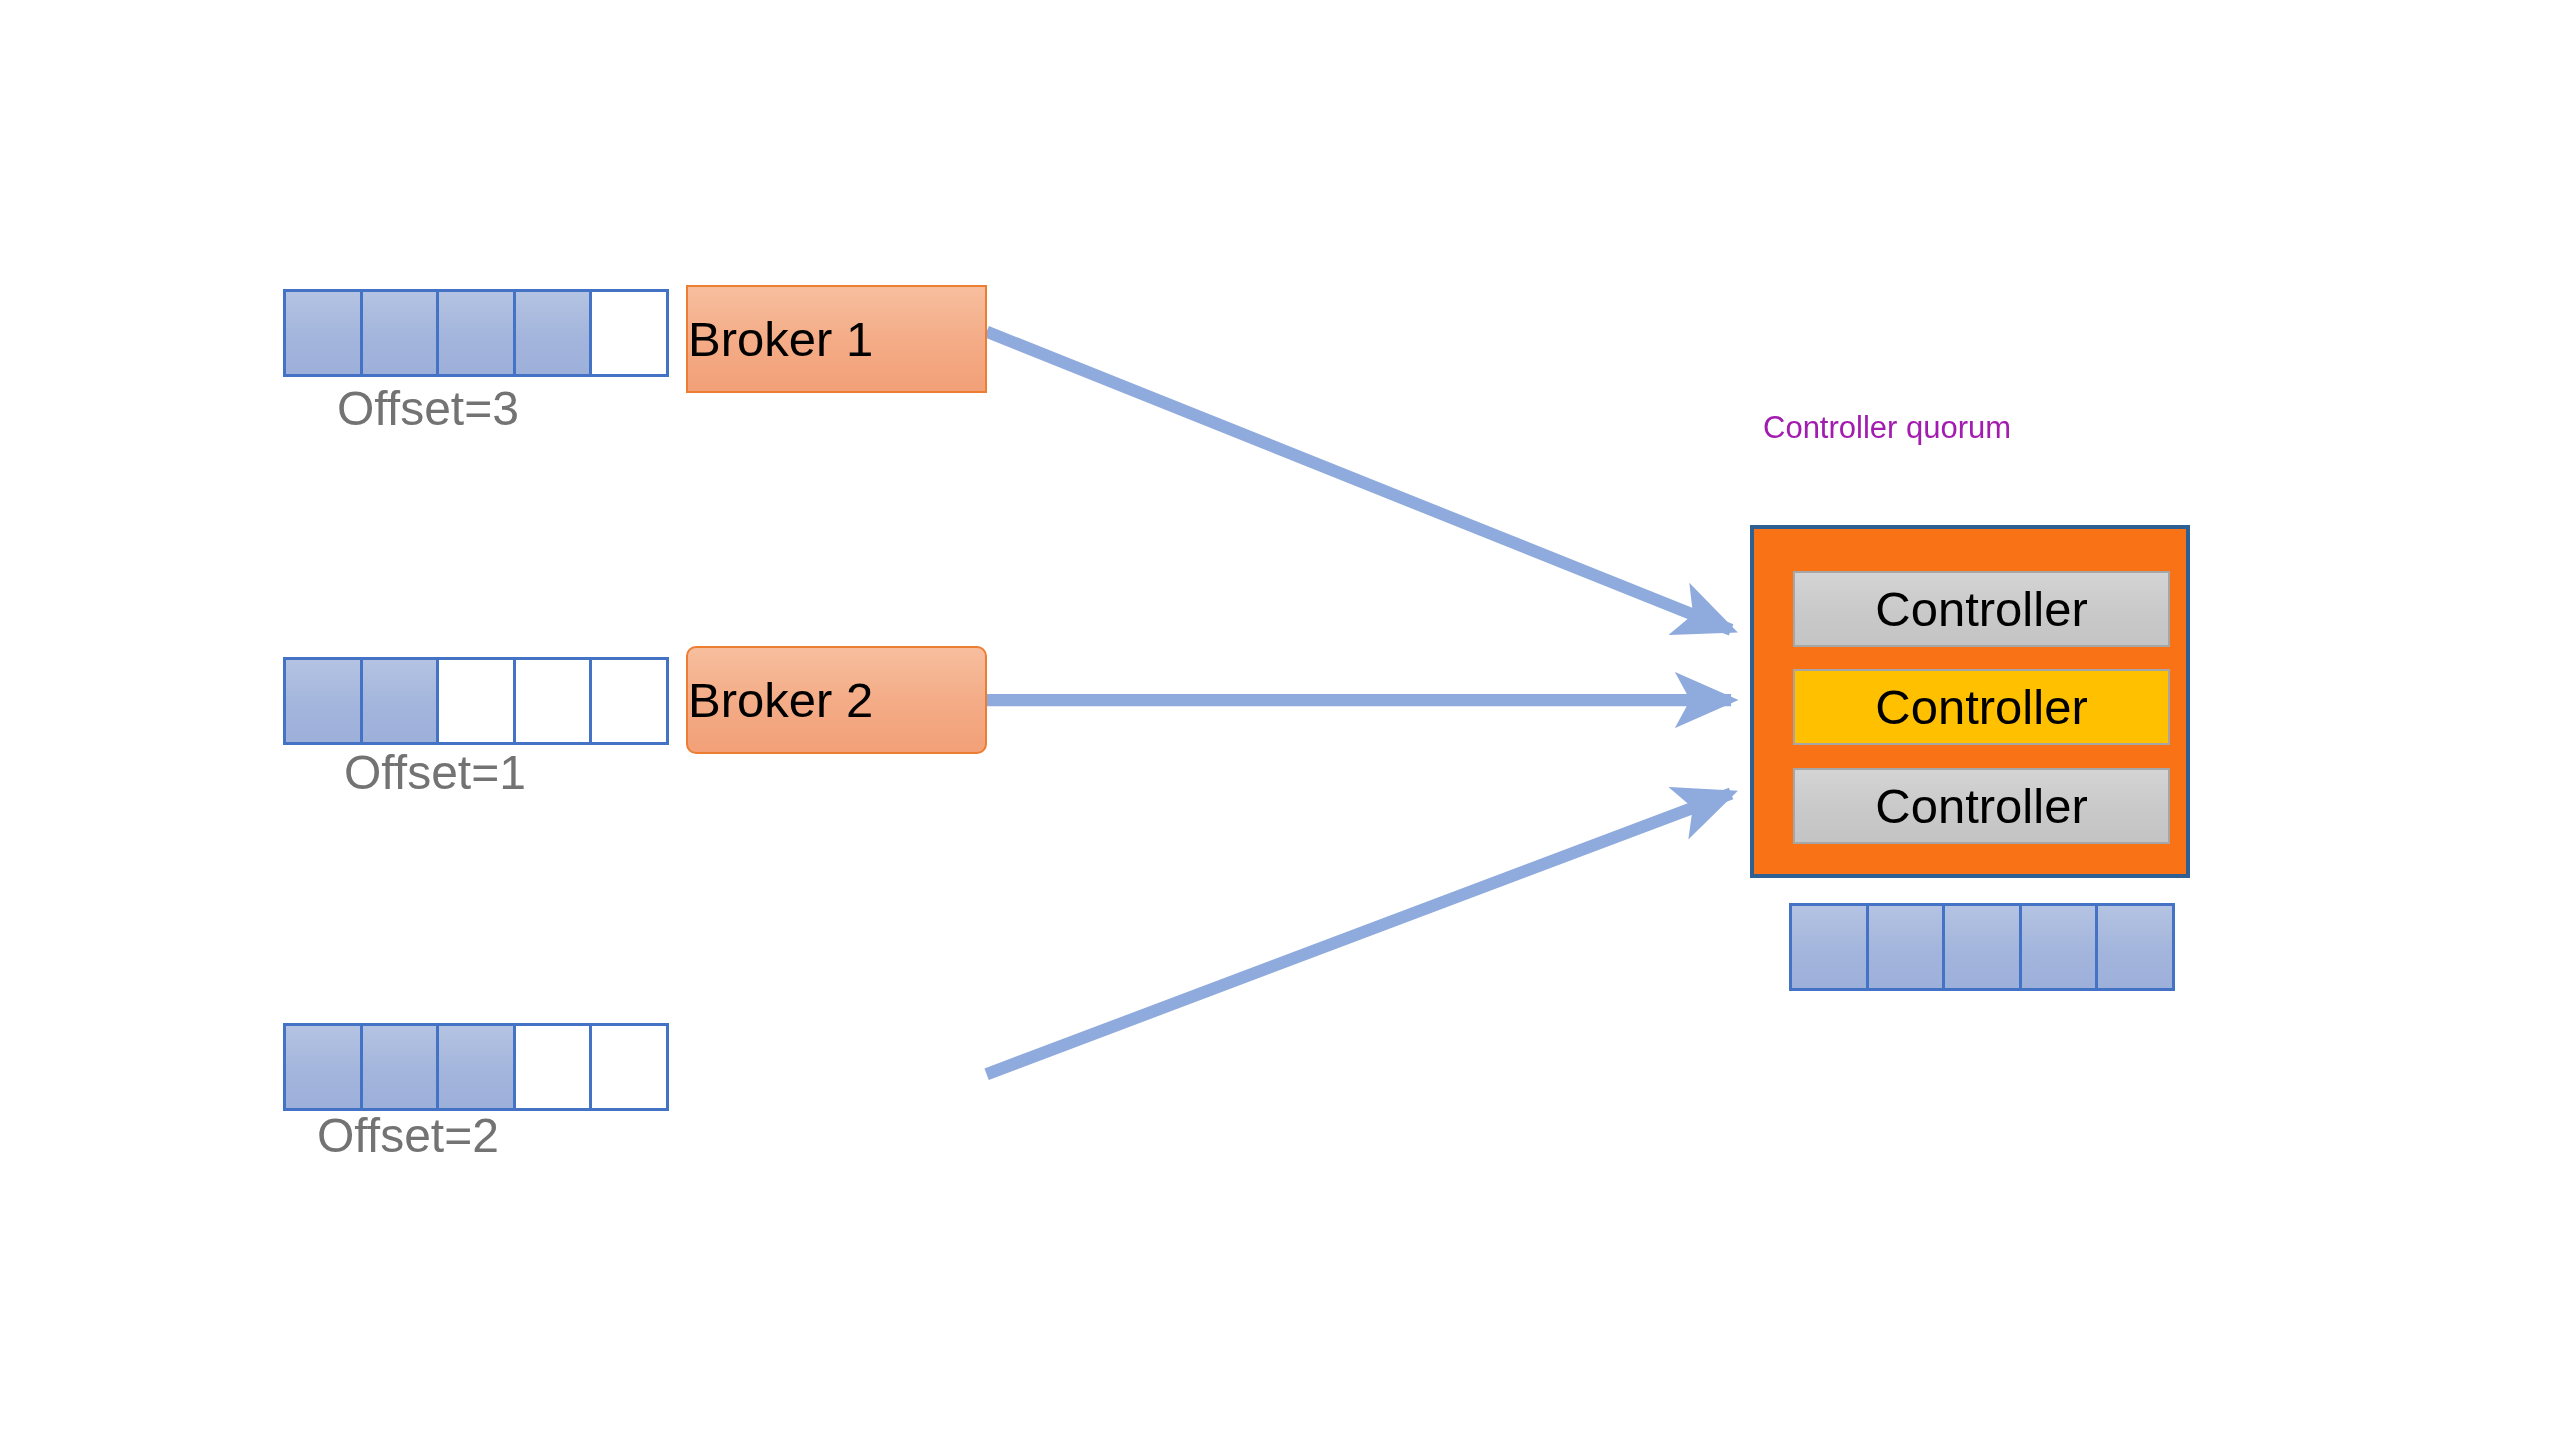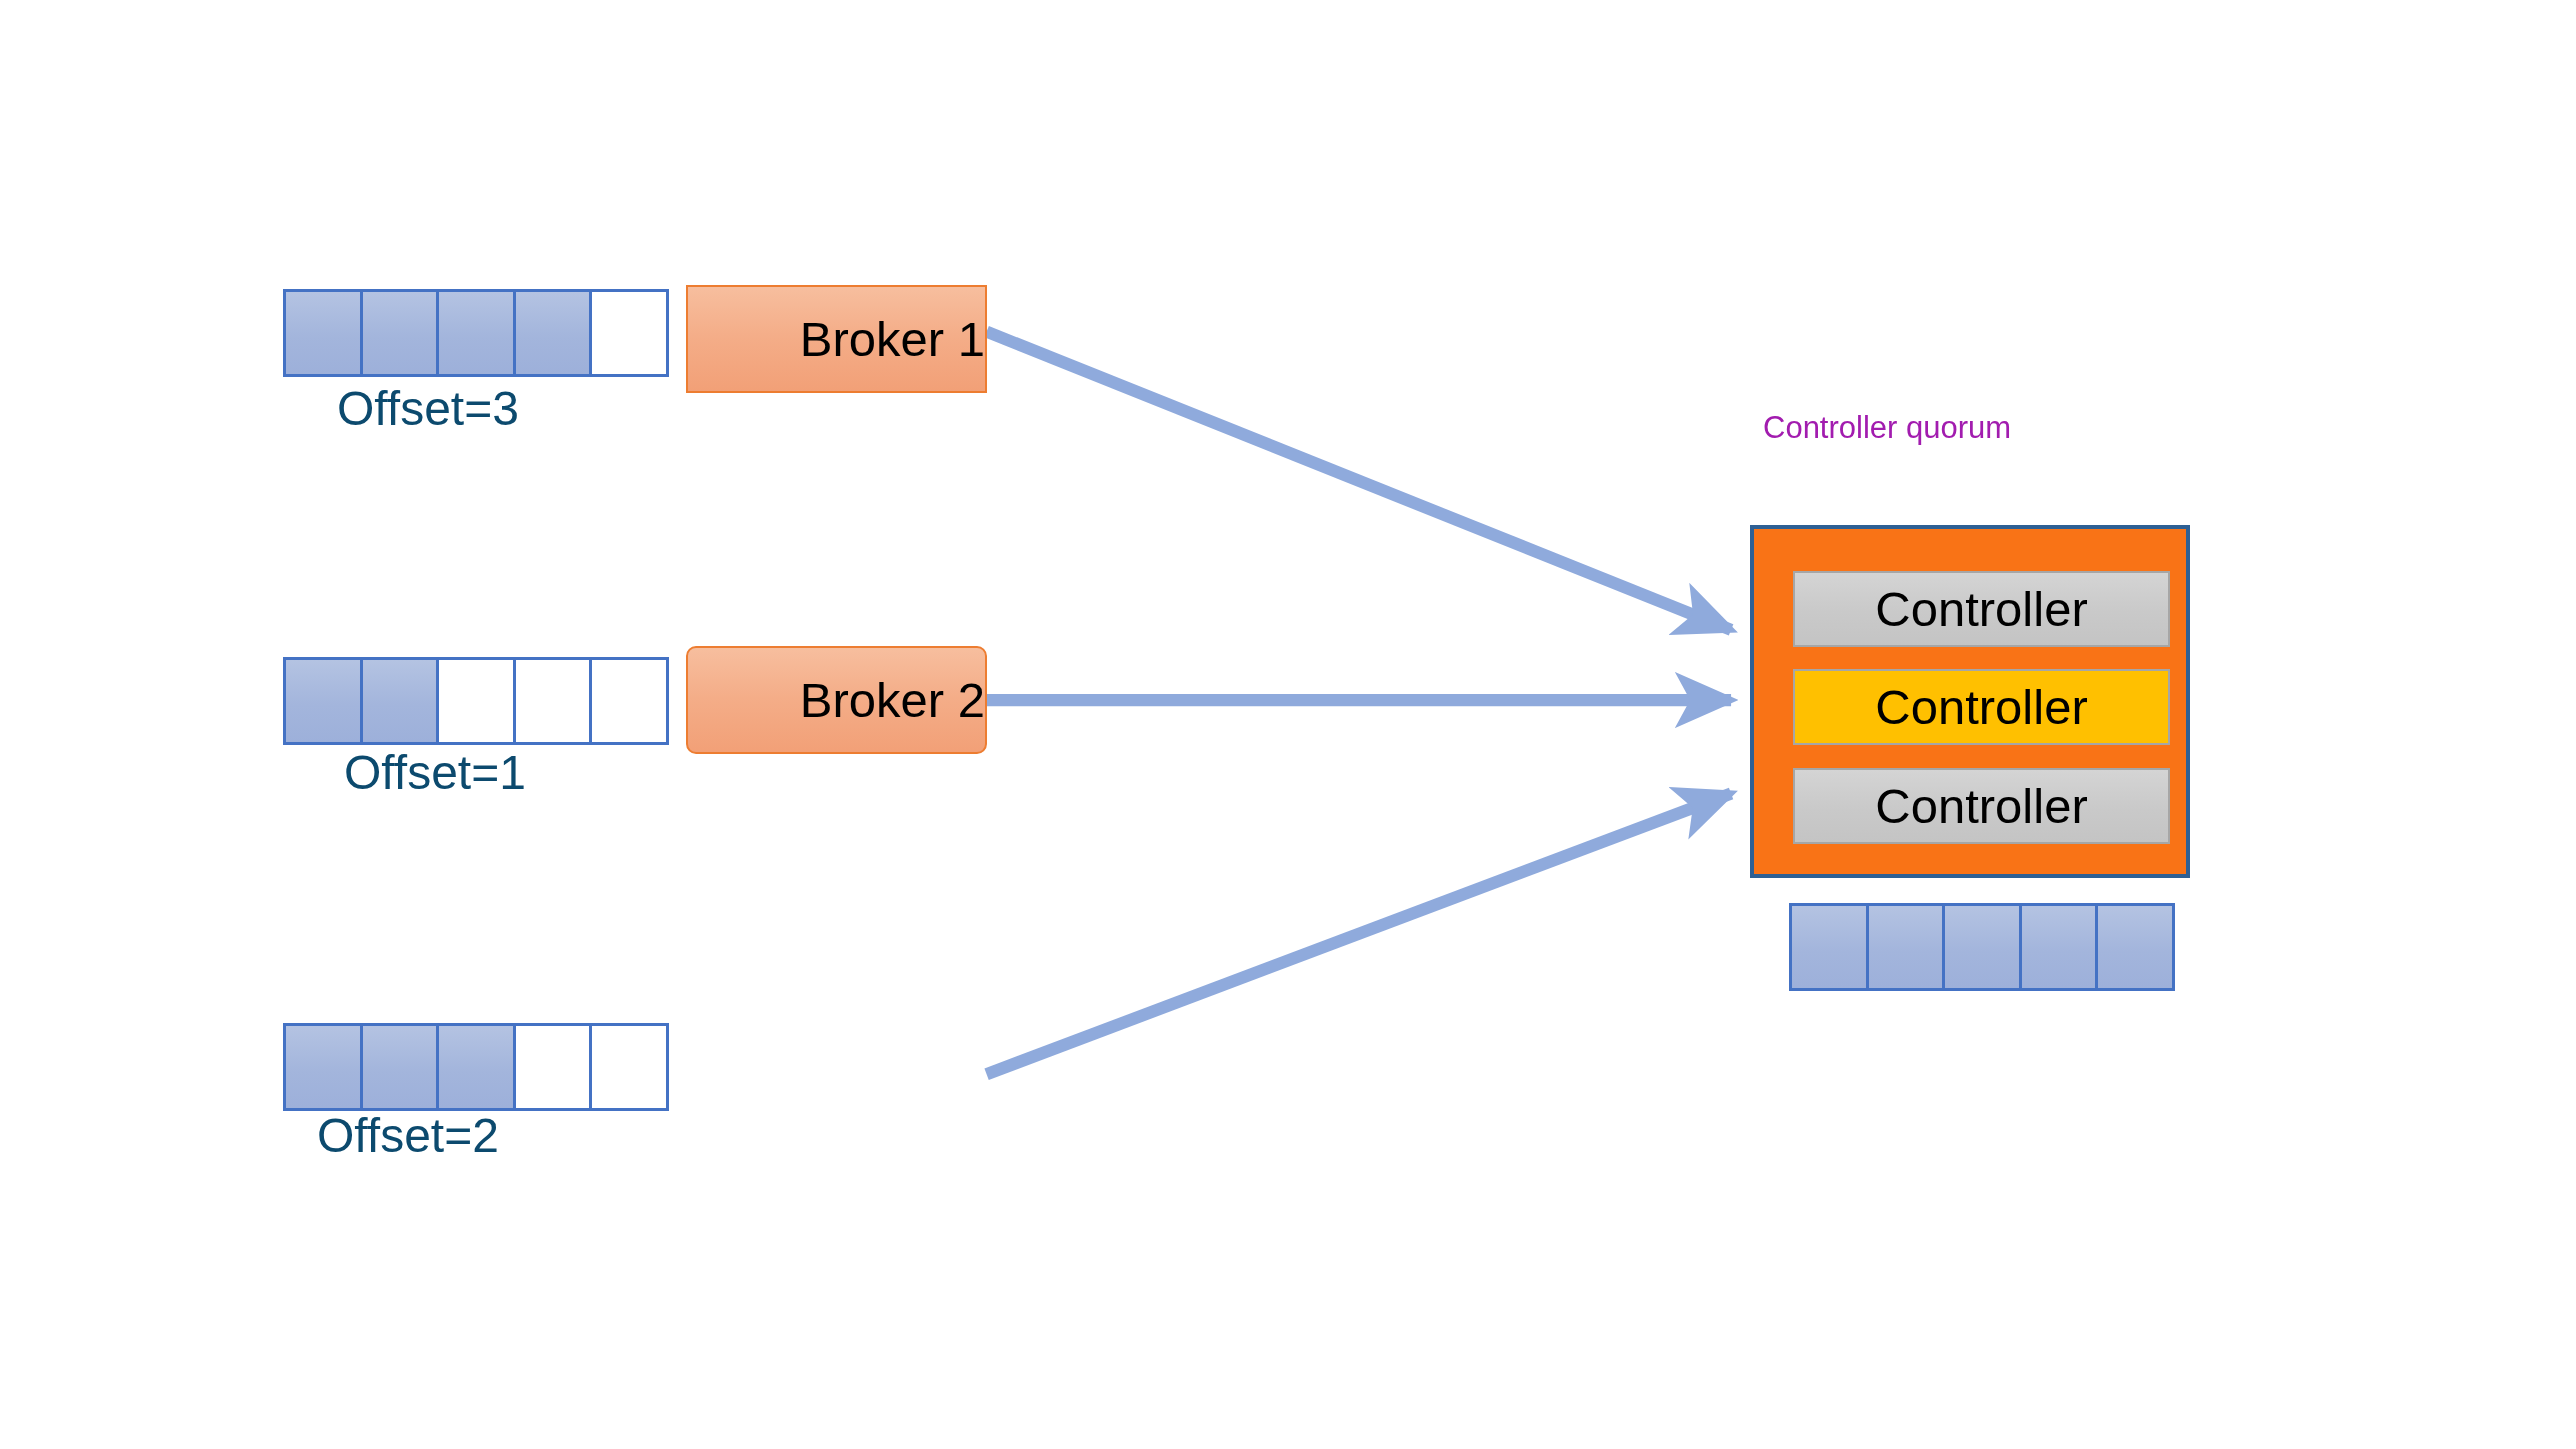--- a/index.html
+++ b/index.html
@@ -46,36 +46,36 @@
   .log-cell:first-child {
     margin-left: 0;
   }
   .log-cell.filled {
     background: linear-gradient(180deg, #B4C3E2 0%, #A3B5DC 55%, #9DB0DA 100%);
   }
 
   
   .offset-label {
     position: absolute;
-    color: #0c4a6e;
+    color: #737373;
     font-size: 48px;
     line-height: 1;
     white-space: nowrap;
     z-index: 2;
   }
 
   
   .broker-box {
     position: absolute;
     box-sizing: border-box;
     border: 2.6px solid #ED7D31;
     background: linear-gradient(180deg, #F7BE9E 0%, #F4AD88 48%, #F2A077 100%);
     display: flex;
     align-items: center;
-    justify-content: flex-end;
+    justify-content: flex-start;
     z-index: 3;
   }
   .broker-label {
     color: #000000;
     font-size: 49px;
     line-height: 1;
     white-space: nowrap;
   }
 
   

